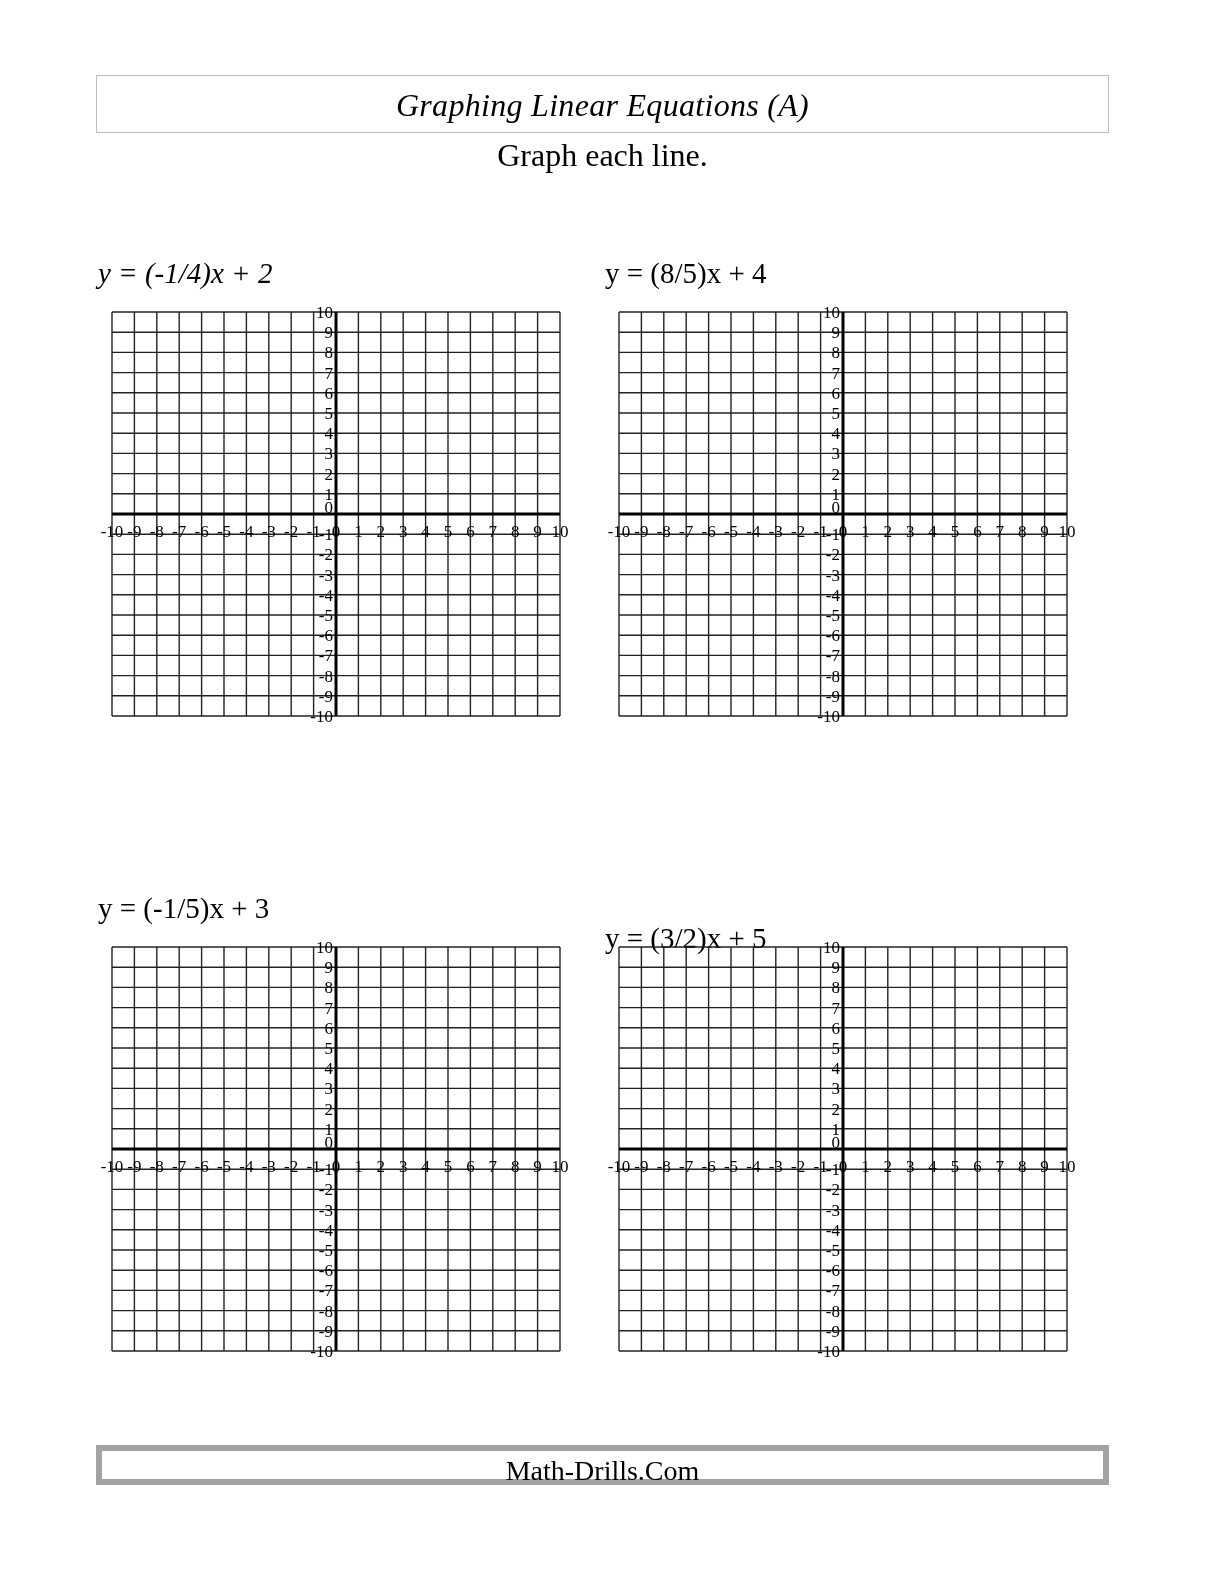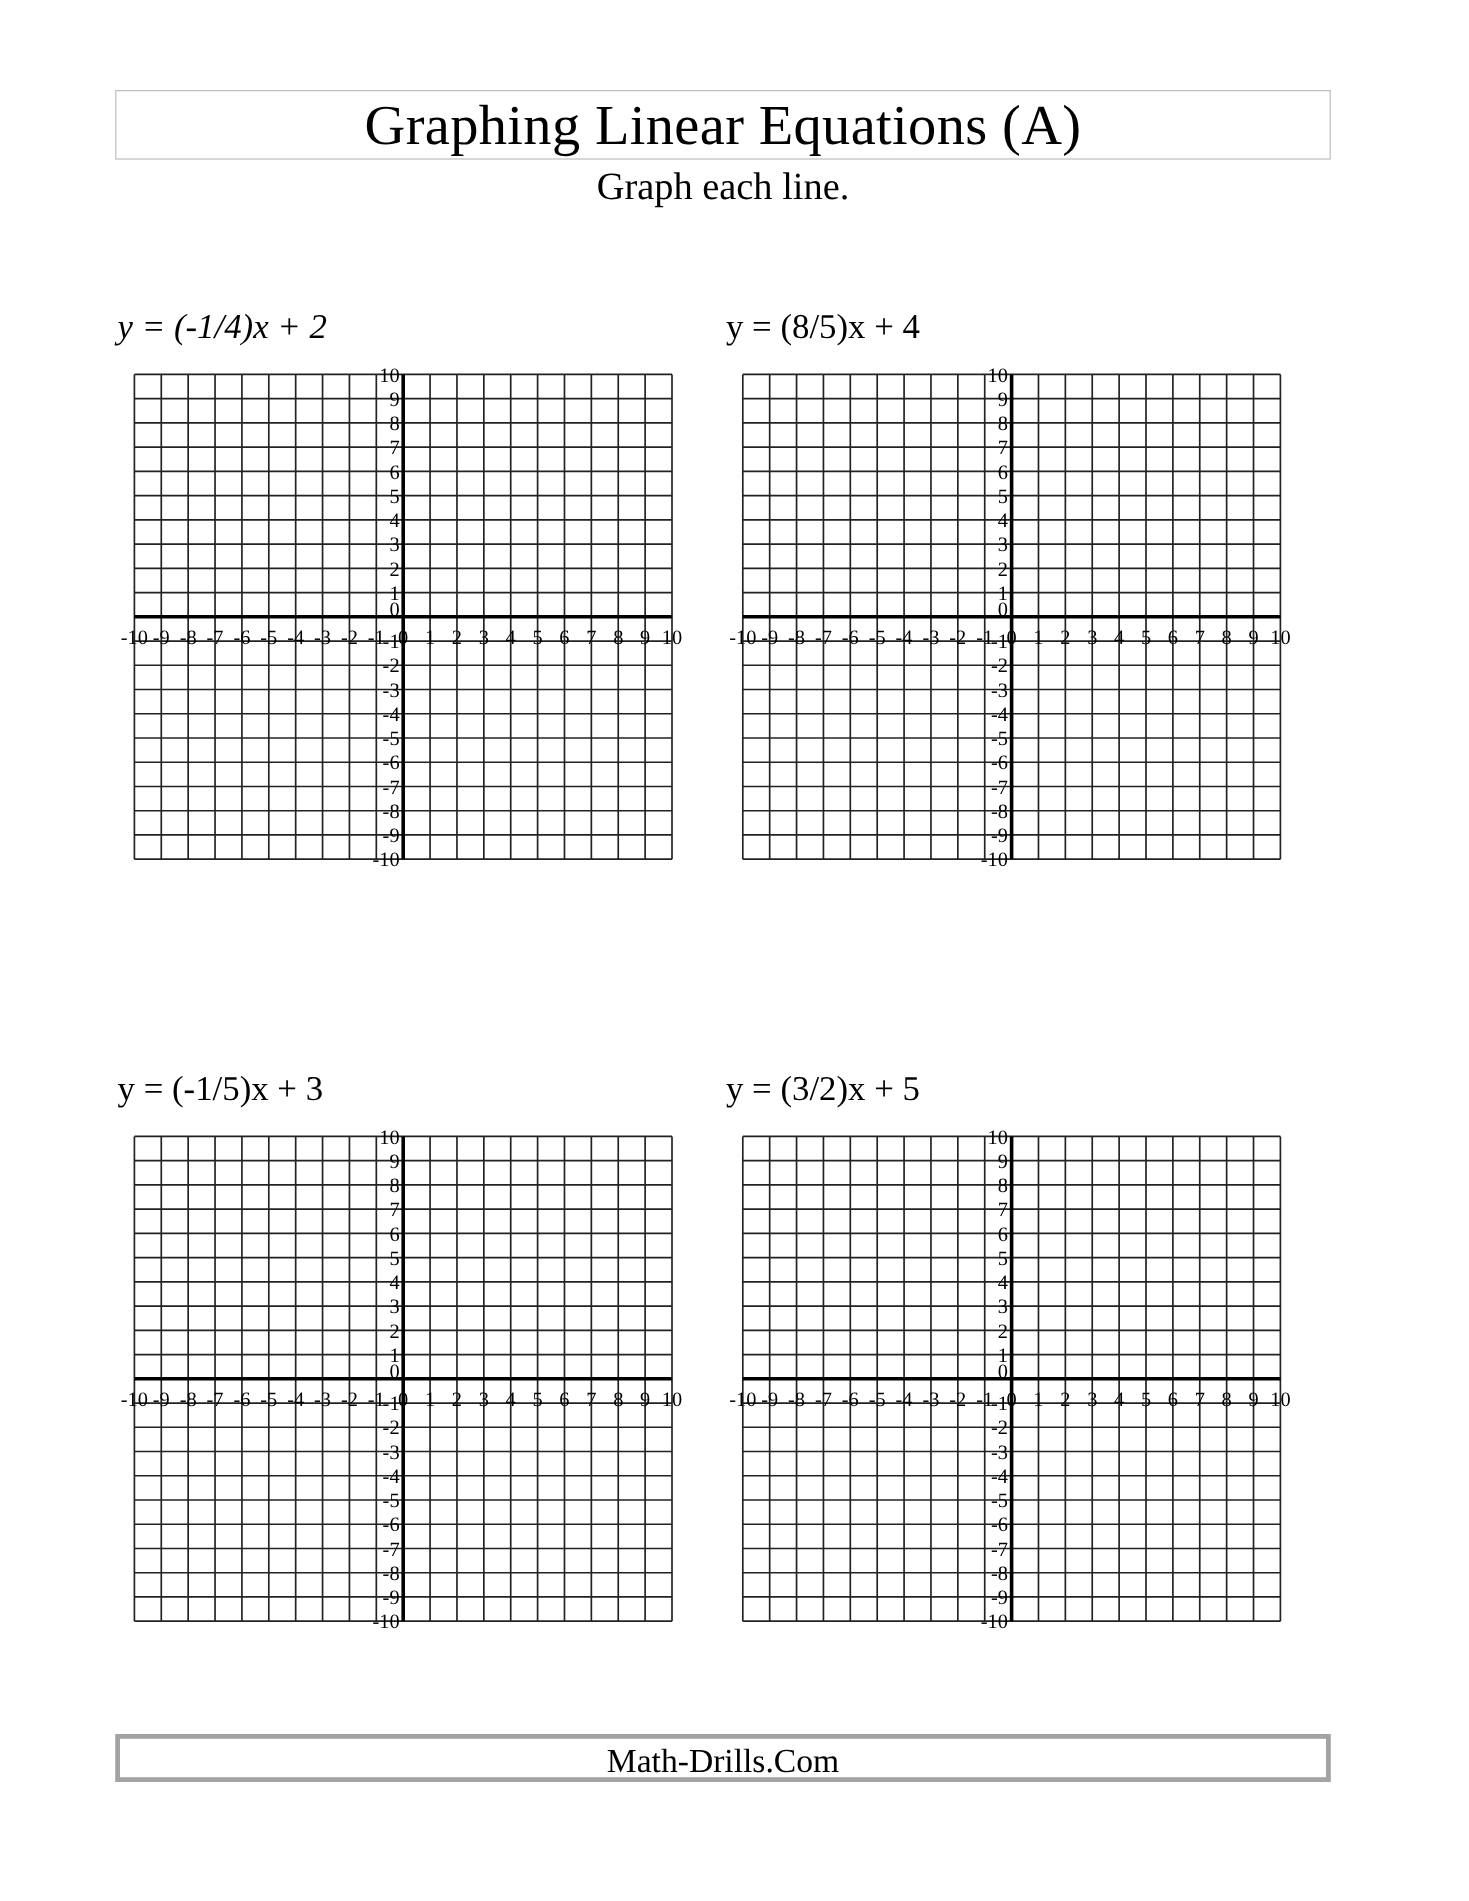--- a/index.html
+++ b/index.html
@@ -1,27 +1,27 @@
 <!DOCTYPE html>
 <html><head>
 <meta charset="utf-8">
 <style>
   html, body { margin: 0; padding: 0; background: #ffffff; }
   body { width: 1224px; height: 1584px; position: relative; overflow: hidden;
          font-family: "Liberation Serif", "DejaVu Serif", serif; color: #000; }
   .title-box { position: absolute; left: 96px; top: 75px; width: 1013px; height: 58px;
                border: 1px solid #bdbdbd; box-sizing: border-box; text-align: center; }
-  .title { font-size: 47px; line-height: 58px; letter-spacing: 0.3px; }
+  .title { font-size: 32px; line-height: 58px; letter-spacing: 0.3px; font-style: italic; }
   .subtitle { position: absolute; left: 96px; width: 1013px; top: 136px; text-align: center;
               font-size: 32px; line-height: 38px; }
   .problem-eq { position: absolute; font-size: 29px; line-height: 34px; white-space: nowrap; }
   .grid-wrap { position: absolute; }
   svg text { font-family: "Liberation Serif", "DejaVu Serif", serif; }
   .footer-box { position: absolute; left: 96px; top: 1445px; width: 1013px; height: 40px;
-                border: 4px solid #a3a3a3; box-sizing: border-box; text-align: center; }
+                border: 6px solid #a3a3a3; box-sizing: border-box; text-align: center; }
   .footer { font-size: 28px; line-height: 40px; }
 </style>
 </head>
 <body>
 
 <div class="title-box">
   <div class="title">Graphing Linear Equations (A)</div>
 </div>
 <div class="subtitle">Graph each line.</div>
 
@@ -312,21 +312,21 @@
         <text x="235" y="300.8" font-size="17" text-anchor="end" fill="#000">-4</text>
         <text x="235" y="321" font-size="17" text-anchor="end" fill="#000">-5</text>
         <text x="235" y="341.2" font-size="17" text-anchor="end" fill="#000">-6</text>
         <text x="235" y="361.4" font-size="17" text-anchor="end" fill="#000">-7</text>
         <text x="235" y="381.59999999999997" font-size="17" text-anchor="end" fill="#000">-8</text>
         <text x="235" y="401.8" font-size="17" text-anchor="end" fill="#000">-9</text>
         <text x="235" y="422" font-size="17" text-anchor="end" fill="#000">-10</text>
       </g>
     </svg></div>
 
-<div class="problem-eq" style="left:605px; top:891px;">y = (3/2)x + 5</div>
+<div class="problem-eq" style="left:605px; top:921px;">y = (3/2)x + 5</div>
 <div class="grid-wrap" style="left:605px; top:935px;"><svg width="488" height="434">
       <g>
         <line x1="14" y1="12" x2="14" y2="416" stroke="#222222" stroke-width="1.4"></line>
         <line x1="36.4" y1="12" x2="36.4" y2="416" stroke="#222222" stroke-width="1.4"></line>
         <line x1="58.8" y1="12" x2="58.8" y2="416" stroke="#222222" stroke-width="1.4"></line>
         <line x1="81.19999999999999" y1="12" x2="81.19999999999999" y2="416" stroke="#222222" stroke-width="1.4"></line>
         <line x1="103.6" y1="12" x2="103.6" y2="416" stroke="#222222" stroke-width="1.4"></line>
         <line x1="126" y1="12" x2="126" y2="416" stroke="#222222" stroke-width="1.4"></line>
         <line x1="148.39999999999998" y1="12" x2="148.39999999999998" y2="416" stroke="#222222" stroke-width="1.4"></line>
         <line x1="170.79999999999998" y1="12" x2="170.79999999999998" y2="416" stroke="#222222" stroke-width="1.4"></line>

